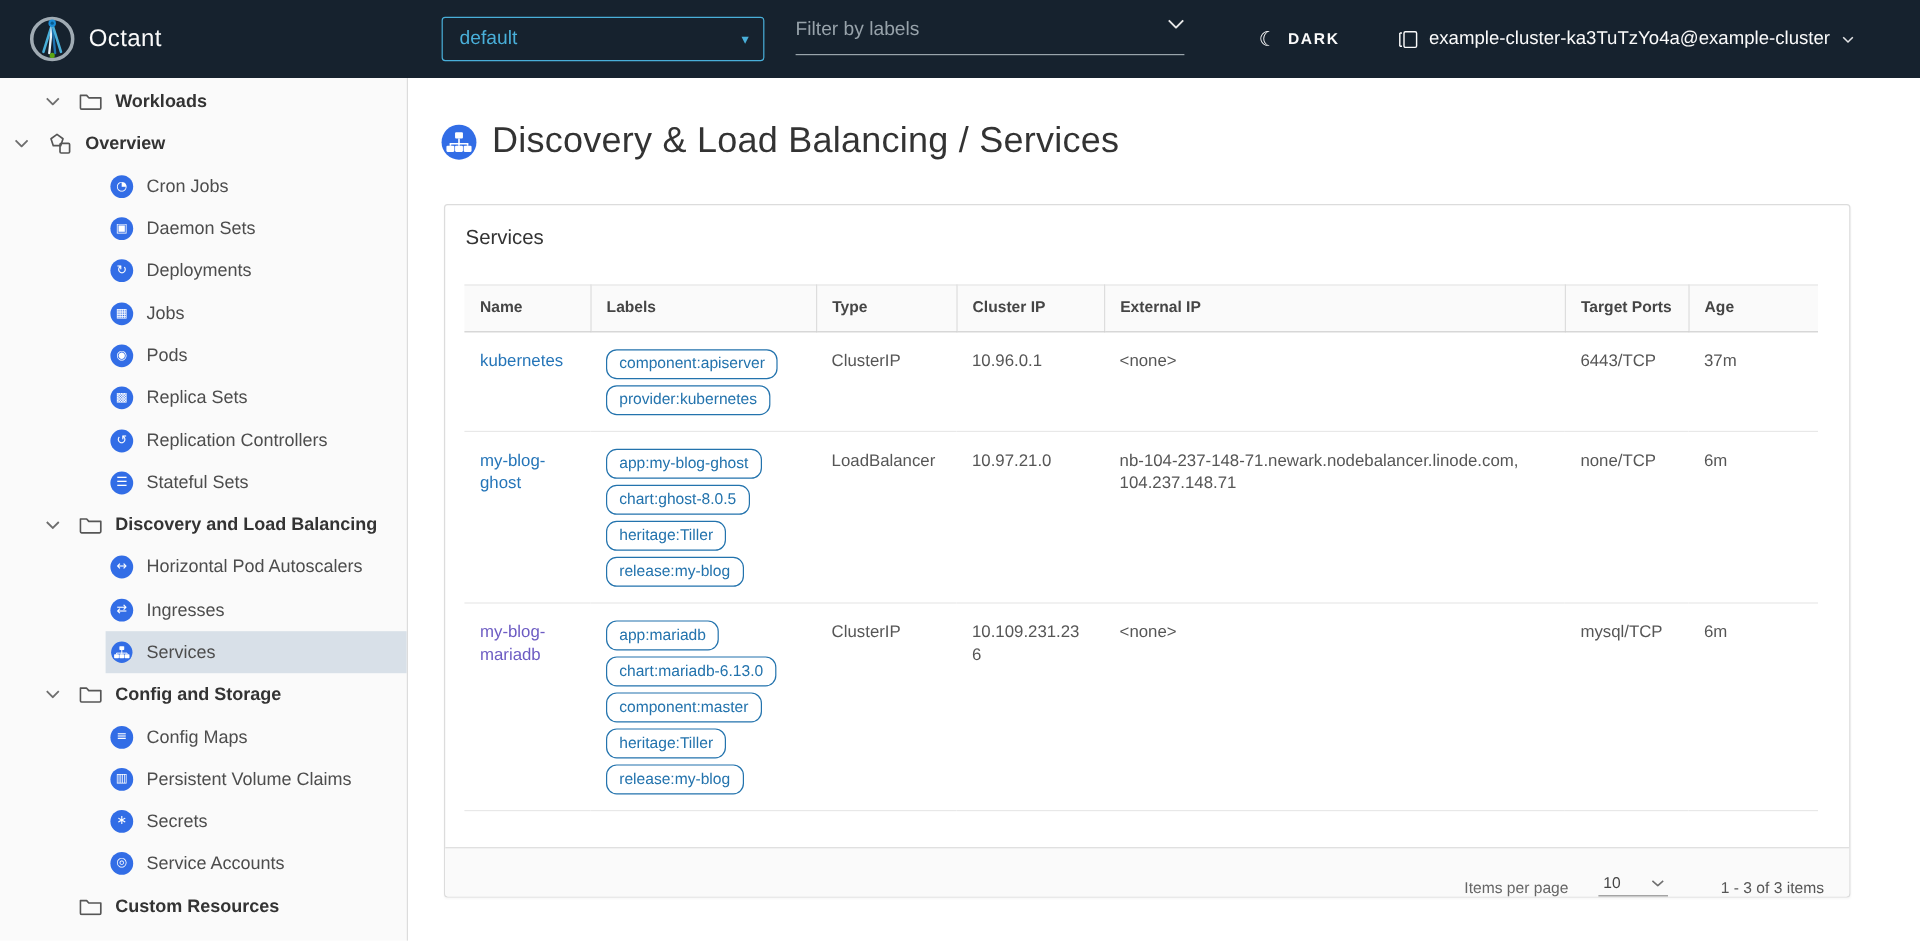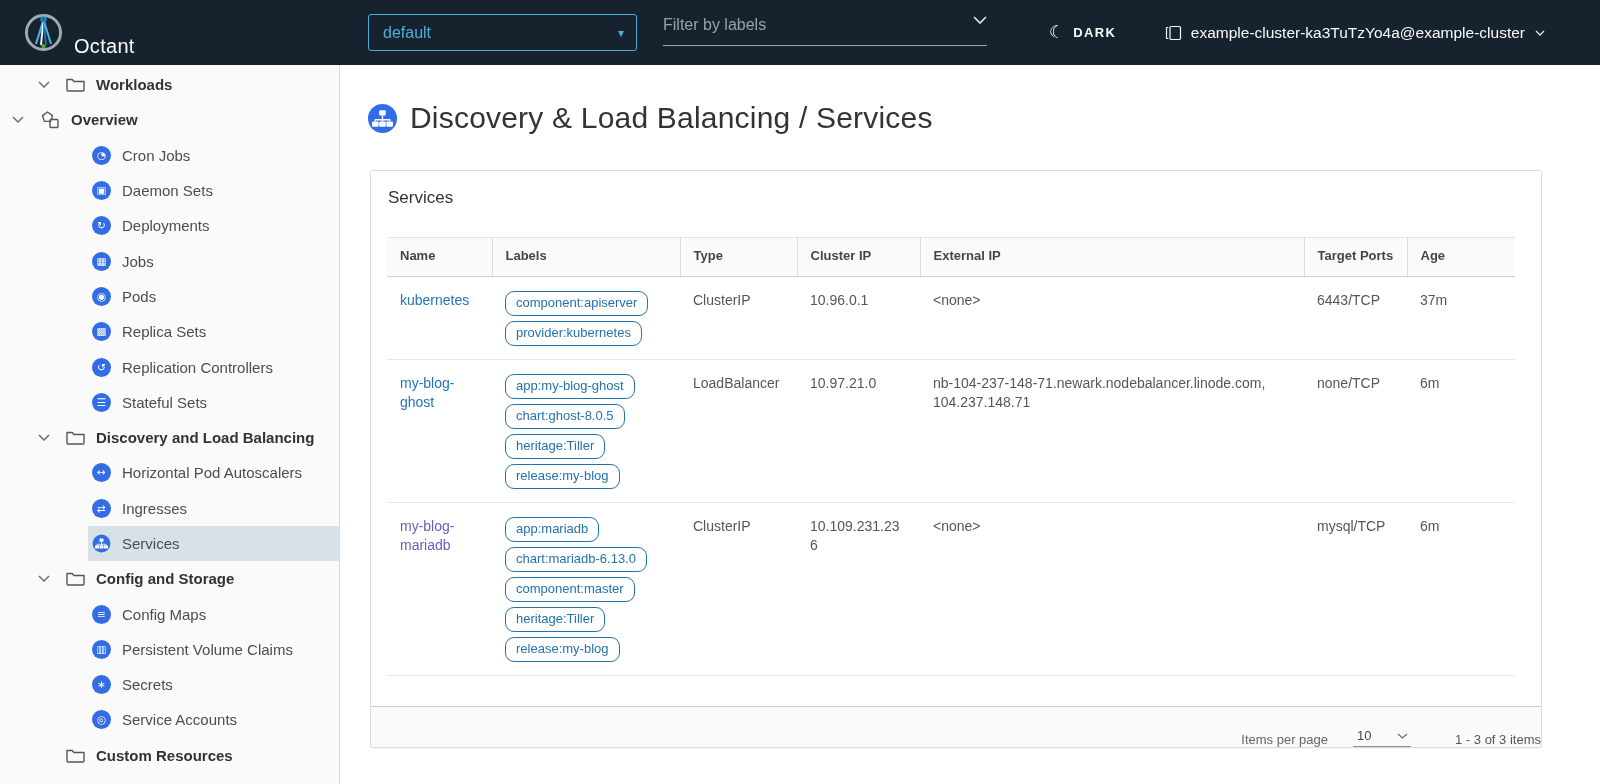--- a/index.html
+++ b/index.html
@@ -2,21 +2,21 @@
 <html style="--header-bg: #16222e; --header-text: #fafafa; --accent-blue: #49afd9; --resource-icon-blue: #326de6; --link-blue: #2575b8; --link-visited-purple: #6d5cc3; --label-pill-blue: #2373ad; --selected-item-bg: #d8e0e8; --sidebar-bg: #fafafa; --table-header-bg: #fafafa; --footer-bg: #fafafa;"><head>
 <meta charset="utf-8">
 <style>
   * { margin:0; padding:0; box-sizing:border-box; }
   html,body { width:1600px; height:784px; }
   body { font-family:"Liberation Sans","DejaVu Sans",sans-serif; background:#fff; position:relative; overflow:hidden; }
 
   
   .header { position:absolute; top:0; left:0; width:1600px; height:65px; background:var(--header-bg,#16222e); color:var(--header-text,#fafafa); z-index:10; }
   .logo { position:absolute; left:24px; top:13px; width:39px; height:39px; display:flex; }
-  .app-name { position:absolute; left:74px; top:14px; line-height:65px; font-size:20px; font-weight:400; letter-spacing:.3px; }
+  .app-name { position:absolute; left:74px; top:0; line-height:65px; font-size:20px; font-weight:400; letter-spacing:.3px; }
   .ns-select { position:absolute; left:368px; top:14px; width:269px; height:37px; border:1px solid var(--accent-blue,#49afd9); border-radius:3px; display:flex; align-items:center; justify-content:space-between; padding:0 12px 0 14px; color:var(--accent-blue,#49afd9); font-size:16px; cursor:pointer; }
   .ns-caret { font-size:12px; }
   .filter-wrap { position:absolute; left:663px; top:16px; width:324px; height:30px; border-bottom:1px solid #99a4ab; display:flex; align-items:flex-start; }
   .filter-input { flex:1; background:transparent; border:none; outline:none; color:#fafafa; font-size:16px; font-family:inherit; }
   .filter-input::placeholder { color:#97a2aa; opacity:1; }
   .filter-chev { color:#e8e8e8; margin-left:8px; display:flex; cursor:pointer; }
   .dark-toggle { position:absolute; left:1049px; top:0; height:65px; display:flex; align-items:center; gap:9px; font-size:13px; font-weight:700; letter-spacing:1.4px; cursor:pointer; }
   .moon { font-size:17px; font-weight:400; letter-spacing:0; }
   .context { position:absolute; right:55px; top:0; height:65px; display:flex; align-items:center; gap:9px; font-size:15.5px; cursor:pointer; }
   .ctx-icon { display:flex; }
@@ -52,21 +52,21 @@
   .datagrid td { padding:14px 13px 13px; font-size:14px; color:#565656; vertical-align:top; border-bottom:1px solid #e8e8e8; line-height:19px; overflow-wrap:break-word; }
   .res-link { color:var(--link-blue,#2575b8); text-decoration:none; }
   .res-link.visited { color:var(--link-visited-purple,#6d5cc3); }
   .pills { display:flex; flex-direction:column; align-items:flex-start; gap:5px; }
   .pill { border:1px solid var(--label-pill-blue,#2373ad); color:var(--label-pill-blue,#2373ad); border-radius:9px; padding:3px 10px 4px; font-size:13px; line-height:16px; background:#fff; cursor:pointer; white-space:nowrap; }
 
   .card-footer { position:absolute; left:0; right:0; bottom:0; height:41px; background:var(--footer-bg,#fafafa); border-top:1px solid #cccccc; border-radius:0 0 3px 3px; display:flex; align-items:flex-end; justify-content:flex-end; font-size:13px; color:#565656; }
   .pp-label { margin-right:25px; color:#666; }
   .pp-select { display:flex; align-items:center; justify-content:space-between; width:58px; border-bottom:1px solid #8f8f8f; padding:0 3px 3px 4px; margin-right:44px; cursor:pointer; color:#454545; }
   .pp-chev { color:#707070; display:flex; }
-  .pp-range { margin-right:0; }
+  .pp-range { margin-right:21px; }
 </style>
 </head>
 <body>
 
 <div class="header">
   <span class="logo">
     <svg width="39" height="39" viewBox="0 0 40 40">
       <circle cx="20" cy="20" r="17.5" fill="none" stroke="#b9c3ca" stroke-width="3" opacity="0.85"></circle>
       <g stroke-linecap="round">
         <path d="M20 7 L12.5 31" stroke="#49afd9" stroke-width="2.2"></path>

